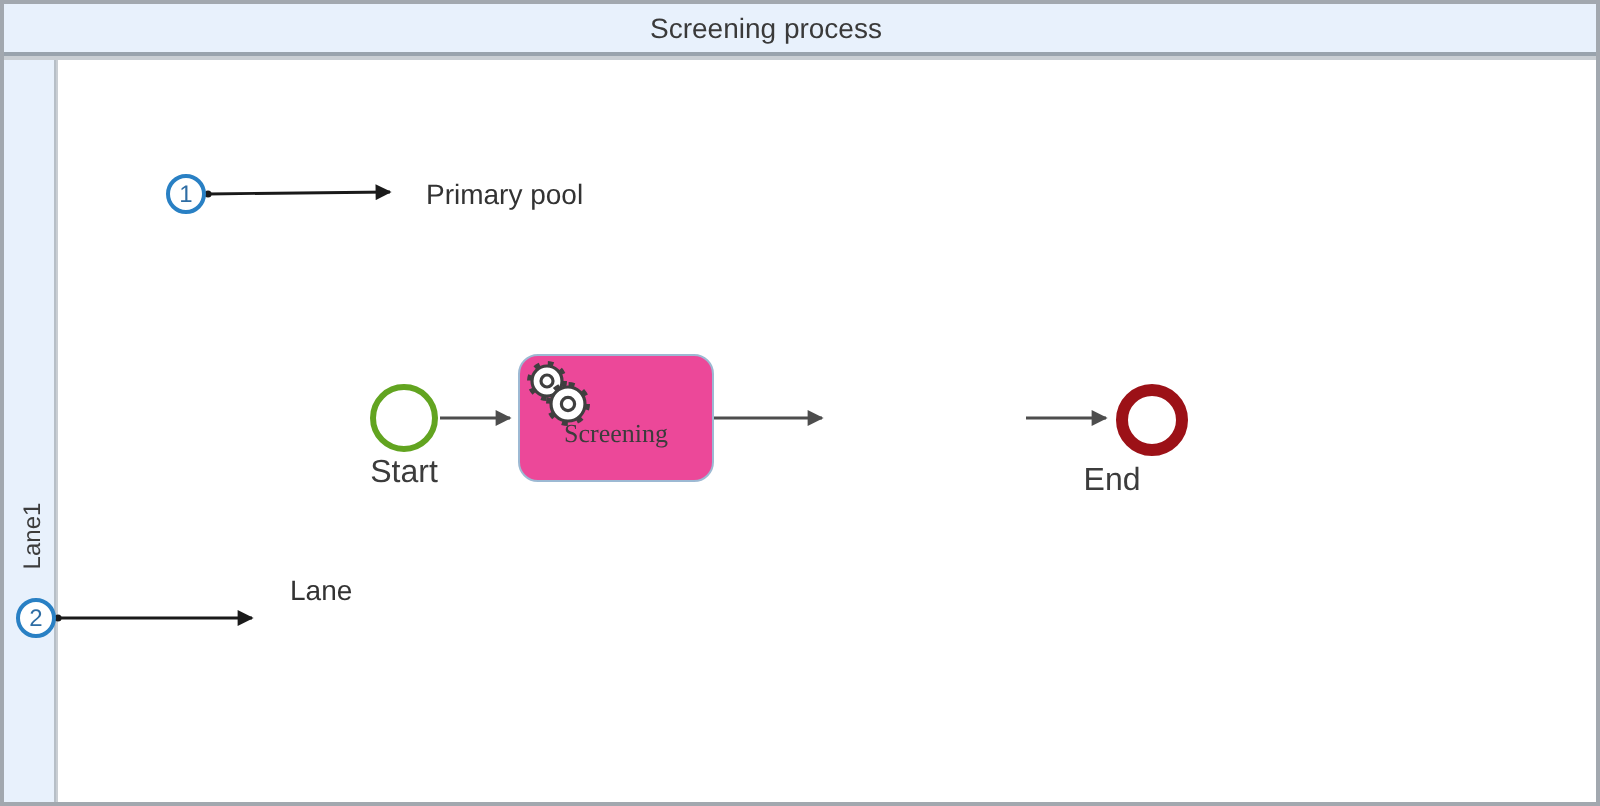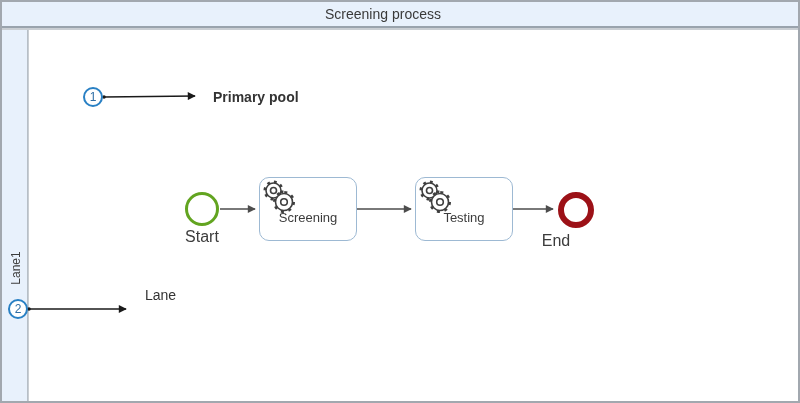--- a/index.html
+++ b/index.html
@@ -51,43 +51,43 @@
     border:6px solid #9c1117;
   }
   .event-label{
     position:absolute;width:60px;text-align:center;
     font-size:16px;color:#3c3c3c;
   }
   .start-label{left:170px;top:226px;}
   .end-label{left:524px;top:230px;}
   .task{
     position:absolute;width:98px;height:64px;box-sizing:border-box;
-    background:#ffffff;
+    background:#ec4899;
     border:1.5px solid #9db9d3;
     border-radius:10px;
     display:flex;align-items:center;justify-content:center;
     padding-top:16px;
-    font-size:13px;color:#3c3c3c;
+    font-size:13px;color:#3c3c3c;font-family:Liberation Serif, serif;
   }
   .task-screening{left:257px;top:175px;}
   .task-testing{left:413px;top:175px;}
   .gear-icon{position:absolute;left:1px;top:1px;width:38px;height:38px;}
   
   .callout-badge{
     position:absolute;width:20px;height:20px;box-sizing:border-box;
     border:2px solid #2980c4;border-radius:50%;background:#fff;
     display:flex;align-items:center;justify-content:center;
     font-size:12px;color:#2e6da4;
   }
   .badge-1{left:81px;top:85px;}
   .badge-2{left:6px;top:297px;}
   .callout-text{
     position:absolute;font-size:14px;color:#333;line-height:20px;white-space:nowrap;
   }
-  .callout-text-1{left:211px;top:85px;font-weight:bold;}
+  .callout-text-1{left:211px;top:85px;}
   .callout-text-2{left:143px;top:283px;}
   
   svg.overlay{
     position:absolute;left:0;top:0;width:796px;height:399px;overflow:visible;
   }
 </style>
 </head>
 <body>
 
 <div id="stage">
@@ -134,35 +134,20 @@
       </g>
       <g>
         <circle cx="23" cy="23" r="9.5" fill="none" stroke="#3f3f3f" stroke-width="3" stroke-dasharray="2.9 4.56"></circle>
         <circle cx="23" cy="23" r="8.5" fill="#ffffff" stroke="#3f3f3f" stroke-width="1.6"></circle>
         <circle cx="23" cy="23" r="3.3" fill="#ffffff" stroke="#3f3f3f" stroke-width="1.6"></circle>
       </g>
     </svg>
     <span>Screening</span>
   </div>
 
-  <div class="task task-testing">
-    <svg class="gear-icon" viewBox="0 0 38 38">
-      <g>
-        <circle cx="12.5" cy="11.5" r="8.5" fill="none" stroke="#3f3f3f" stroke-width="3" stroke-dasharray="2.7 4.0"></circle>
-        <circle cx="12.5" cy="11.5" r="7.5" fill="#ffffff" stroke="#3f3f3f" stroke-width="1.6"></circle>
-        <circle cx="12.5" cy="11.5" r="3" fill="#ffffff" stroke="#3f3f3f" stroke-width="1.6"></circle>
-      </g>
-      <g>
-        <circle cx="23" cy="23" r="9.5" fill="none" stroke="#3f3f3f" stroke-width="3" stroke-dasharray="2.9 4.56"></circle>
-        <circle cx="23" cy="23" r="8.5" fill="#ffffff" stroke="#3f3f3f" stroke-width="1.6"></circle>
-        <circle cx="23" cy="23" r="3.3" fill="#ffffff" stroke="#3f3f3f" stroke-width="1.6"></circle>
-      </g>
-    </svg>
-    <span>Testing</span>
-  </div>
 
   <div class="event end-event"></div>
   <div class="event-label end-label">End</div>
 
   <div class="callout-badge badge-1">1</div>
   <div class="callout-text callout-text-1">Primary pool</div>
 
   <div class="callout-badge badge-2">2</div>
   <div class="callout-text callout-text-2">Lane</div>
 

